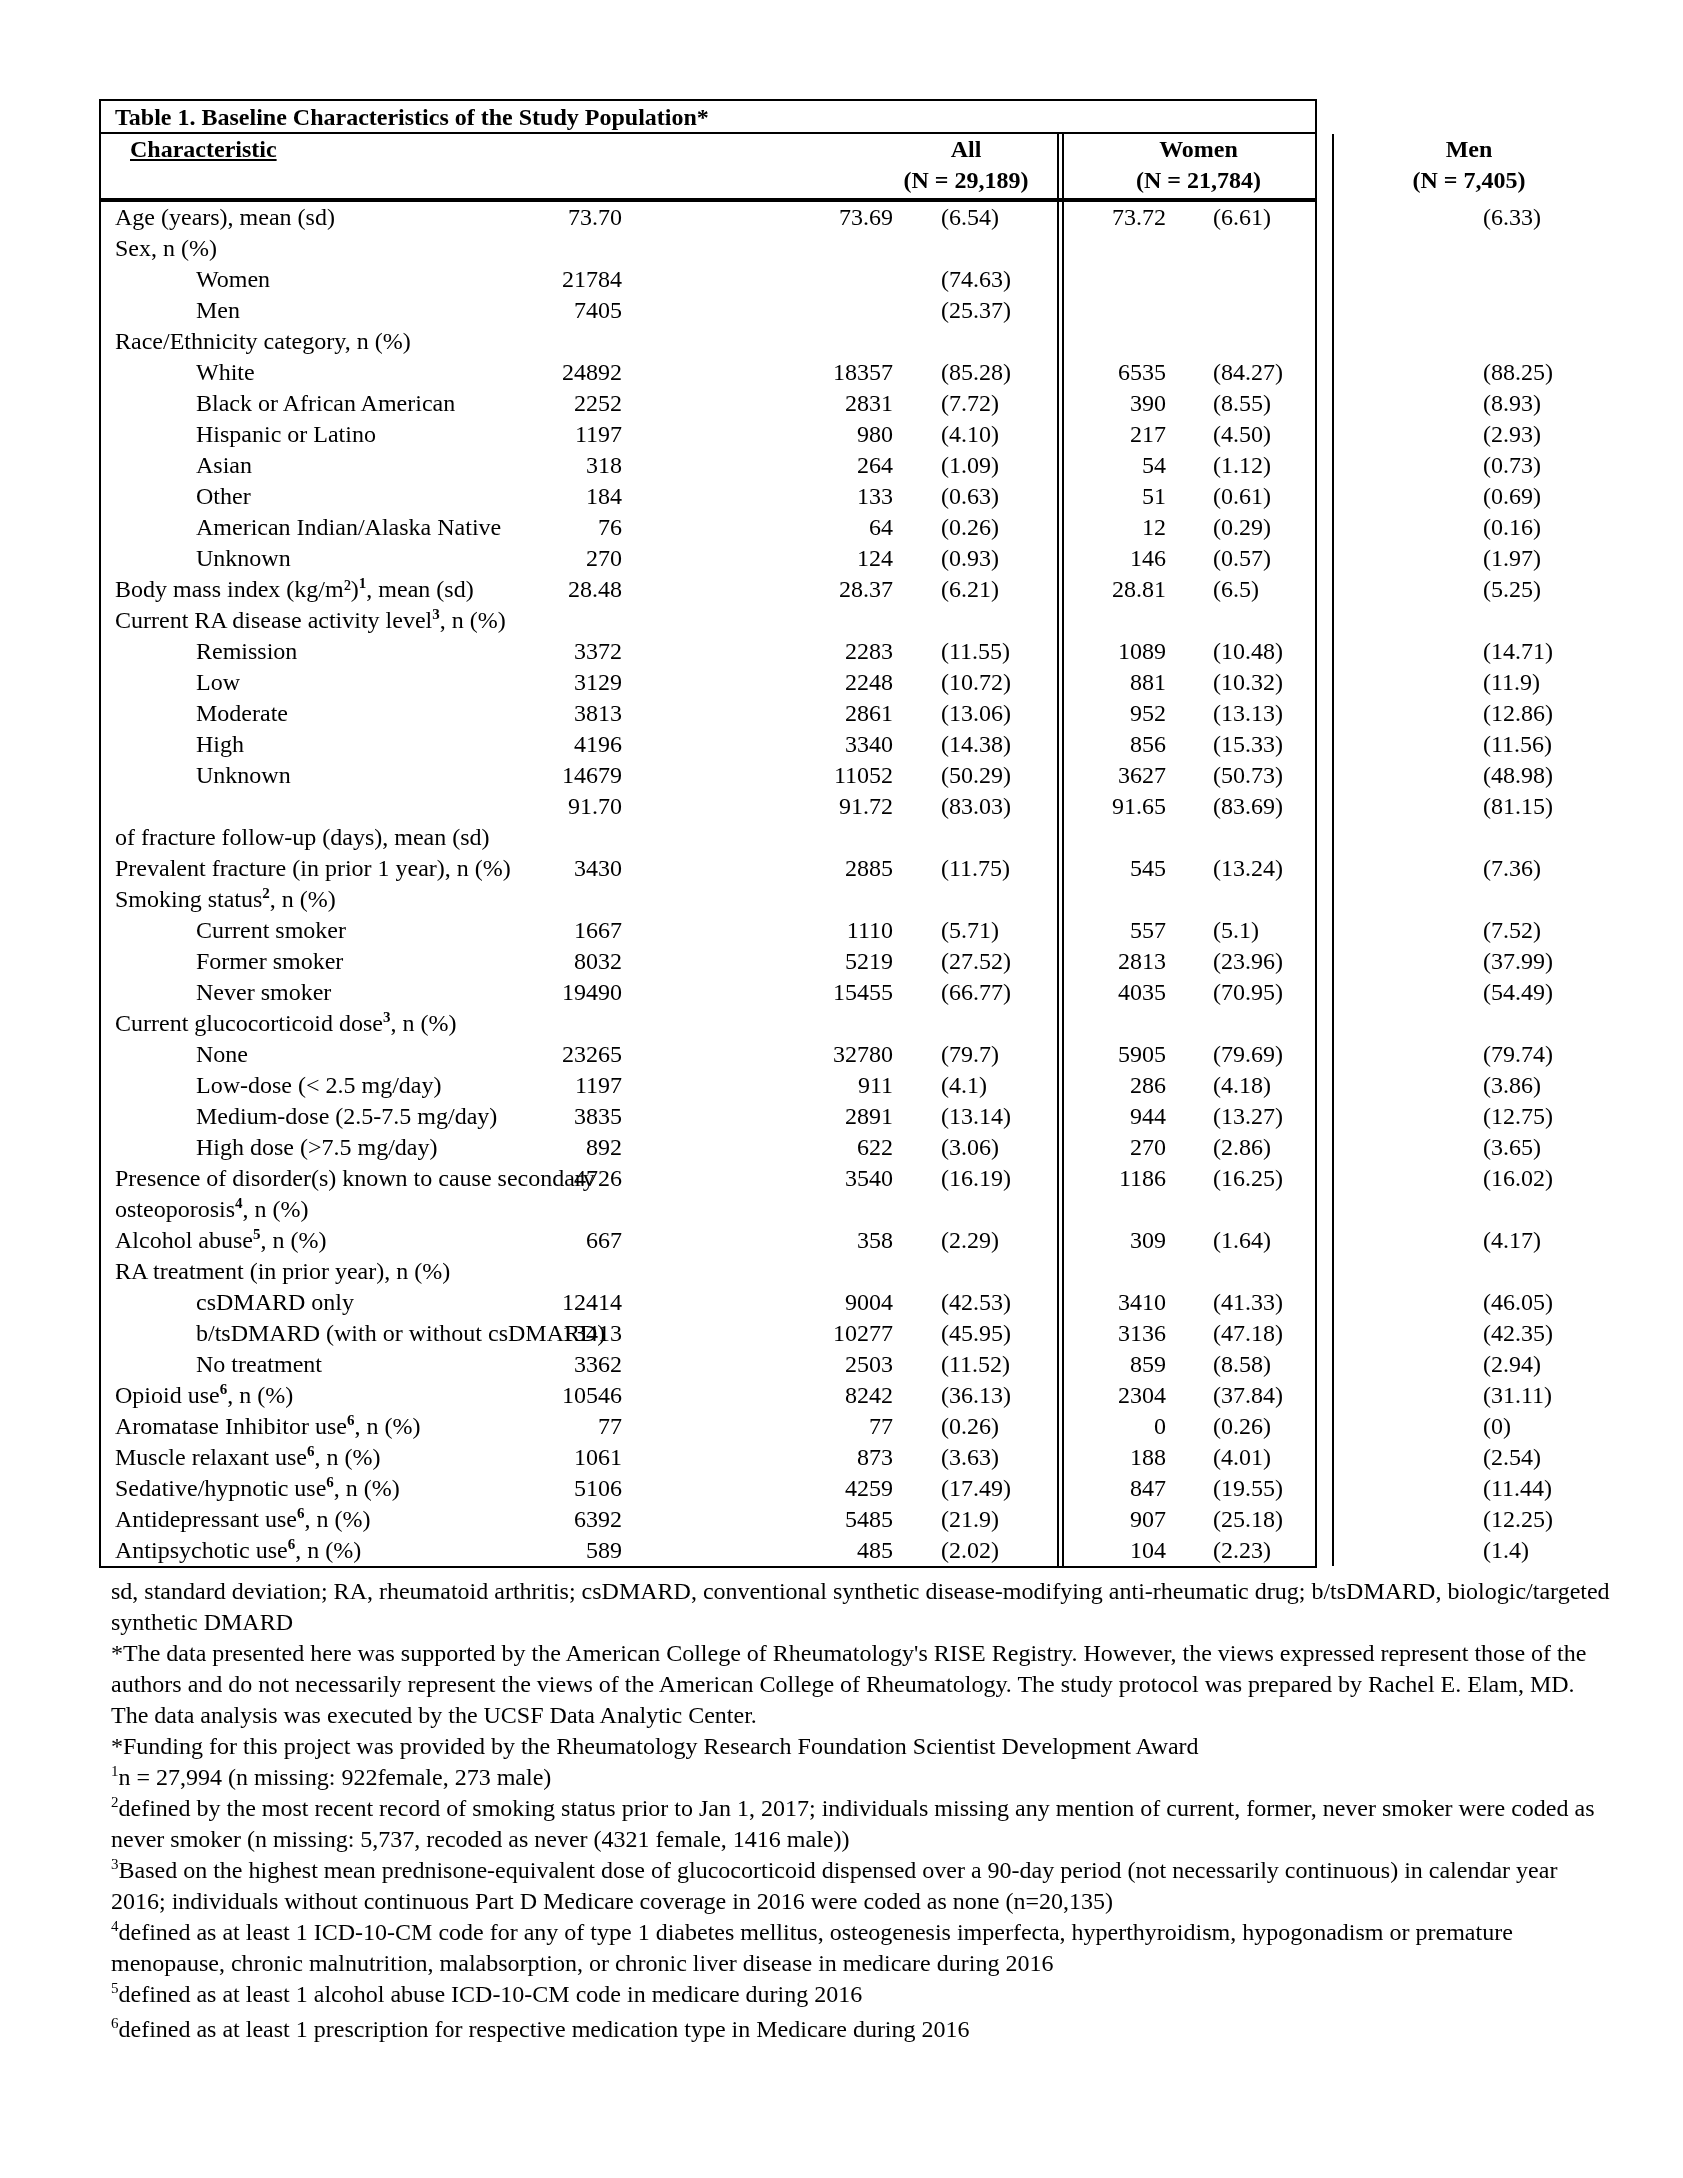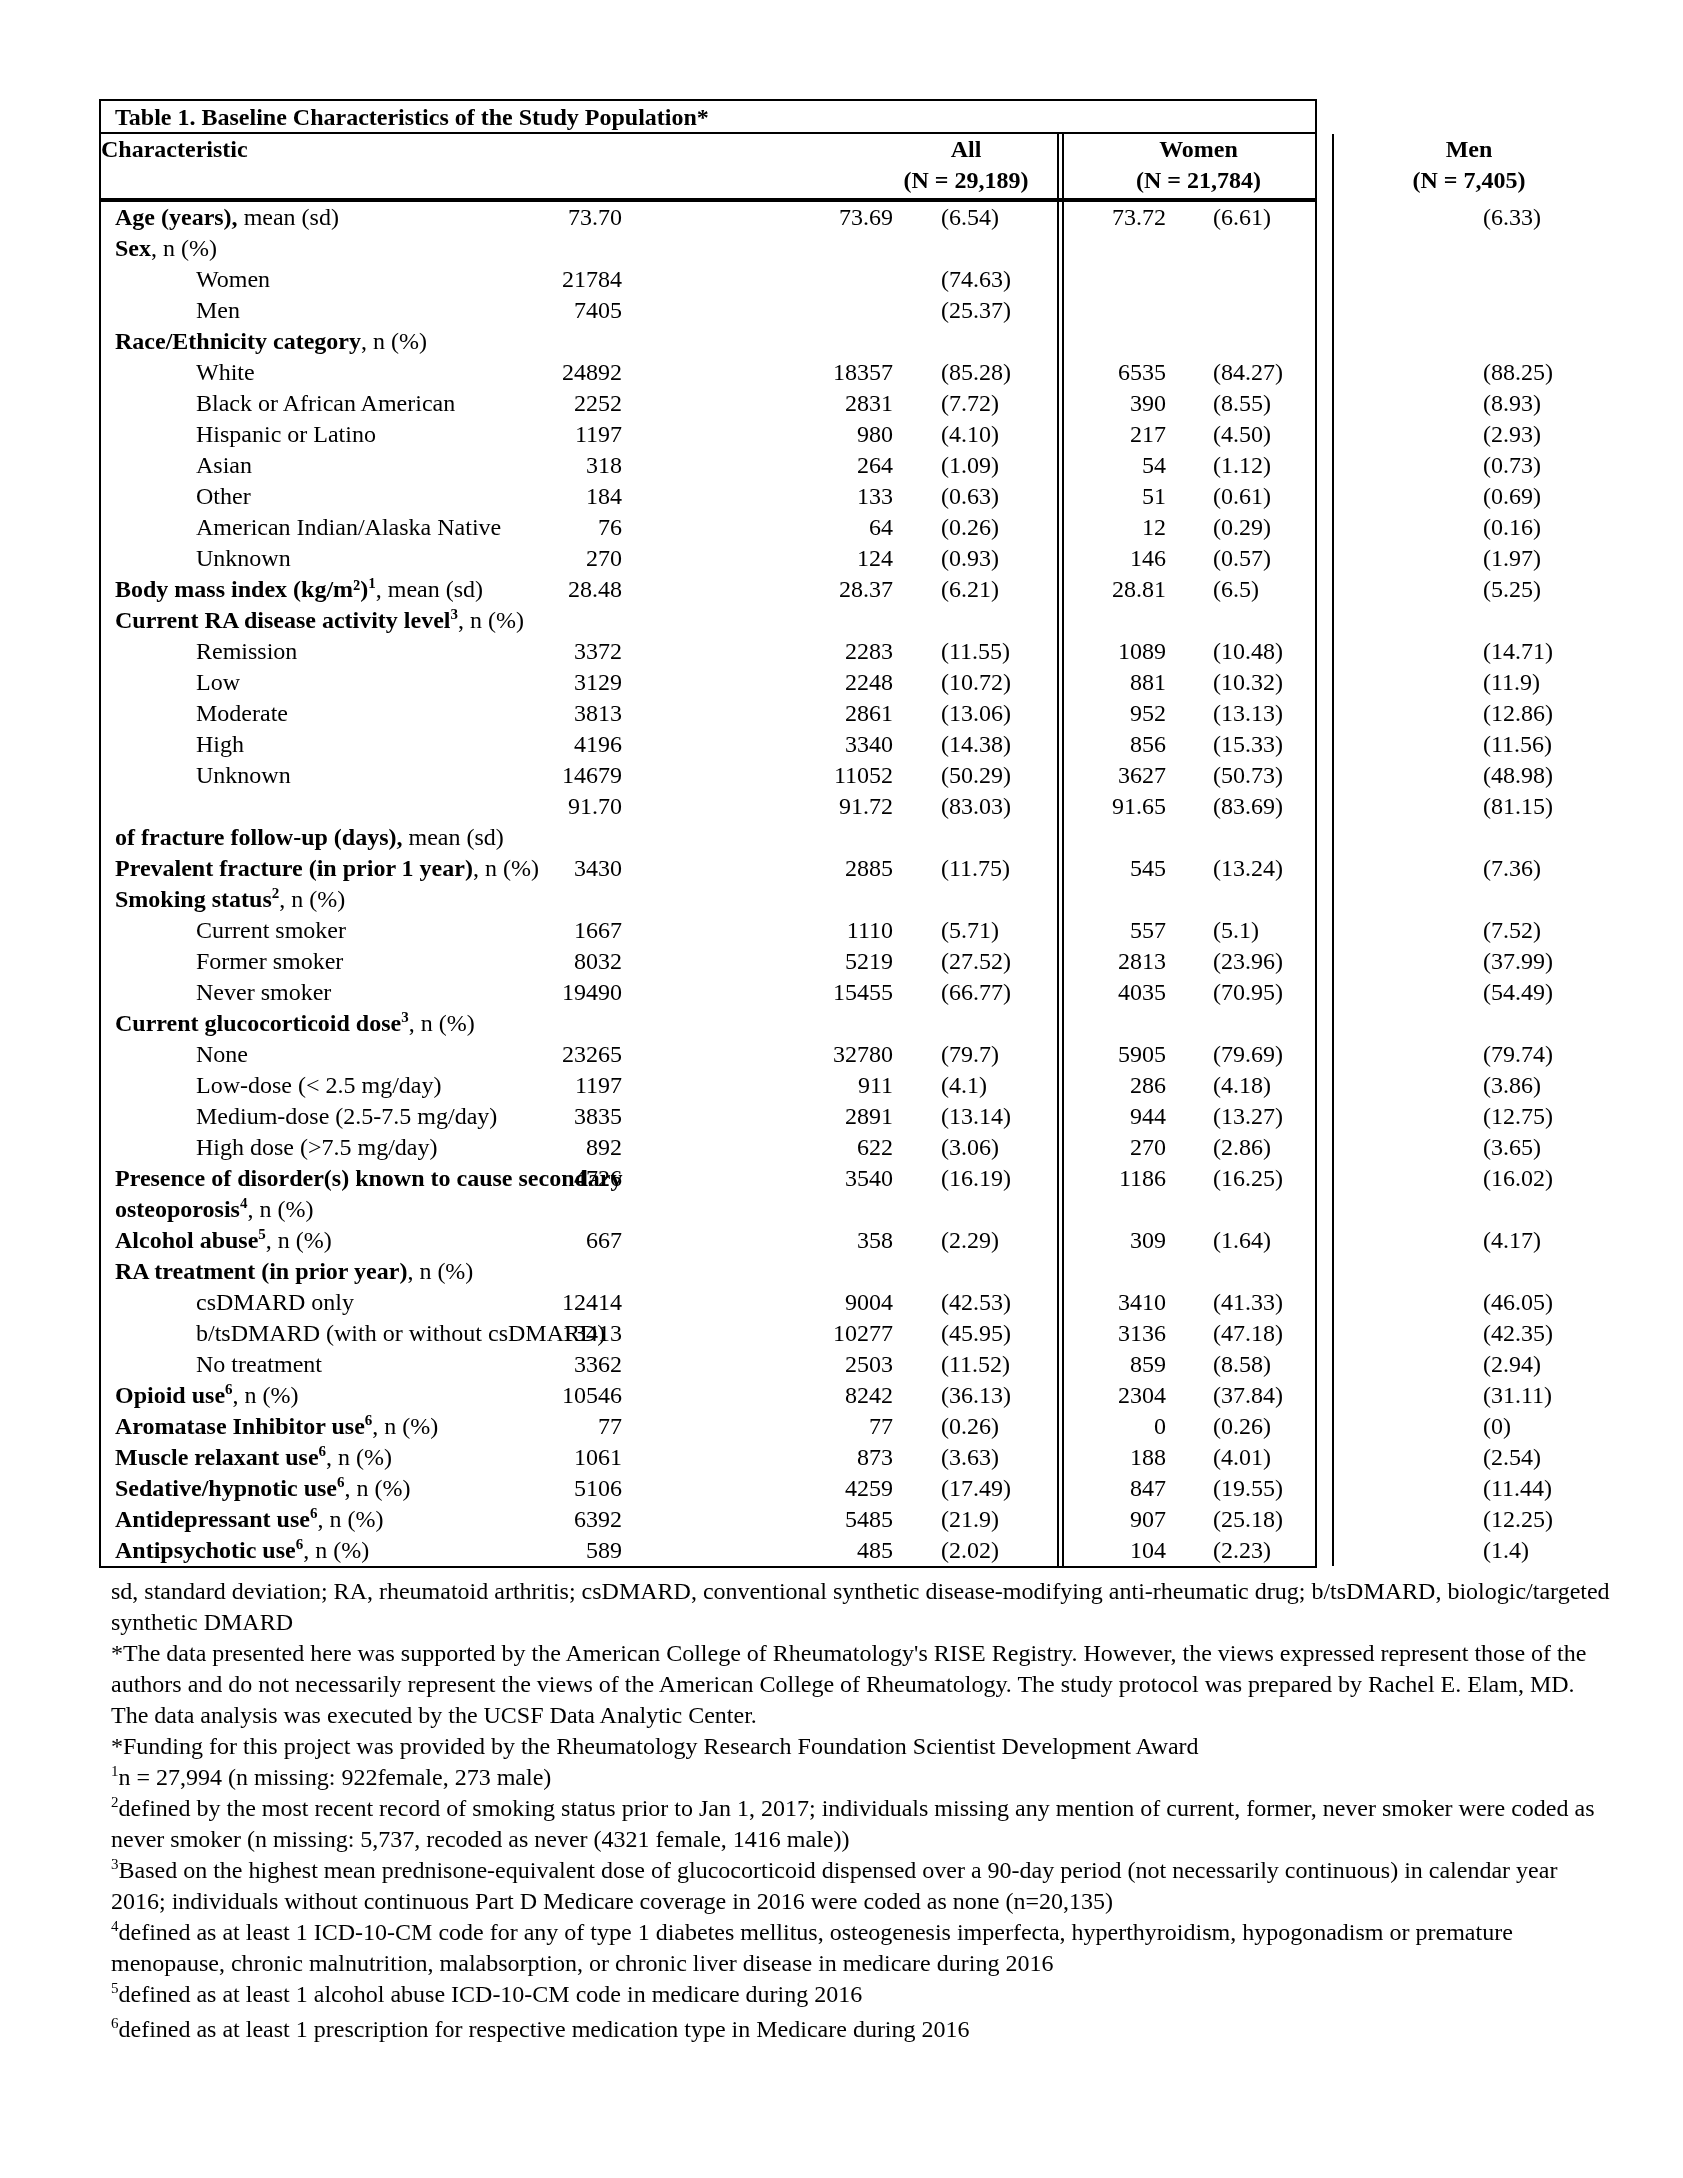--- a/index.html
+++ b/index.html
@@ -12,33 +12,33 @@
     border: 2px solid #000; box-sizing: border-box;
   }
   .title-row {
     height: 33px; line-height: 33px; padding-left: 14px;
     font-weight: bold; border-bottom: 2px solid #000; box-sizing: border-box;
   }
   .header-row {
     position: relative; height: 64px; border-bottom: 4px solid #000; box-sizing: content-box;
   }
   .hcell { position: absolute; top: 0; height: 64px; font-weight: bold; text-align: center; line-height: 31px; }
-  .hcell.char { left: 0; text-align: right; }
+  .hcell.char { left: 29px; text-align: right; text-decoration: underline; }
   .hcell.all { left: 772px; width: 186px; }
   .hcell.women { left: 965px; width: 265px; }
   .hcell.men { left: 1233px; width: 270px; }
   .vline { position: absolute; top: 33px; bottom: 0; background: #000; }
   .vline.double1 { left: 956px; width: 2px; }
   .vline.double2 { left: 961px; width: 2px; }
   .vline.single { left: 1231px; width: 2px; }
   .body { position: relative; }
   .row { position: relative; height: 31px; line-height: 31px; white-space: nowrap; }
   .row .label { position: absolute; left: 14px; }
   .row.sub .label { left: 95px; }
-  .row .label b { font-weight: bold; }
+  .row .label b { font-weight: normal; }
   .num { position: absolute; text-align: right; }
   .pct { position: absolute; text-align: left; }
   .n-all { right: 693px; }
   .p-all { left: 840px; }
   .n-w { right: 422px; }
   .p-w { left: 1112px; }
   .n-m { right: 149px; }
   .p-m { left: 1382px; }
   sup { font-size: 15px; line-height: 0; vertical-align: 9px; }
   #footnotes {

